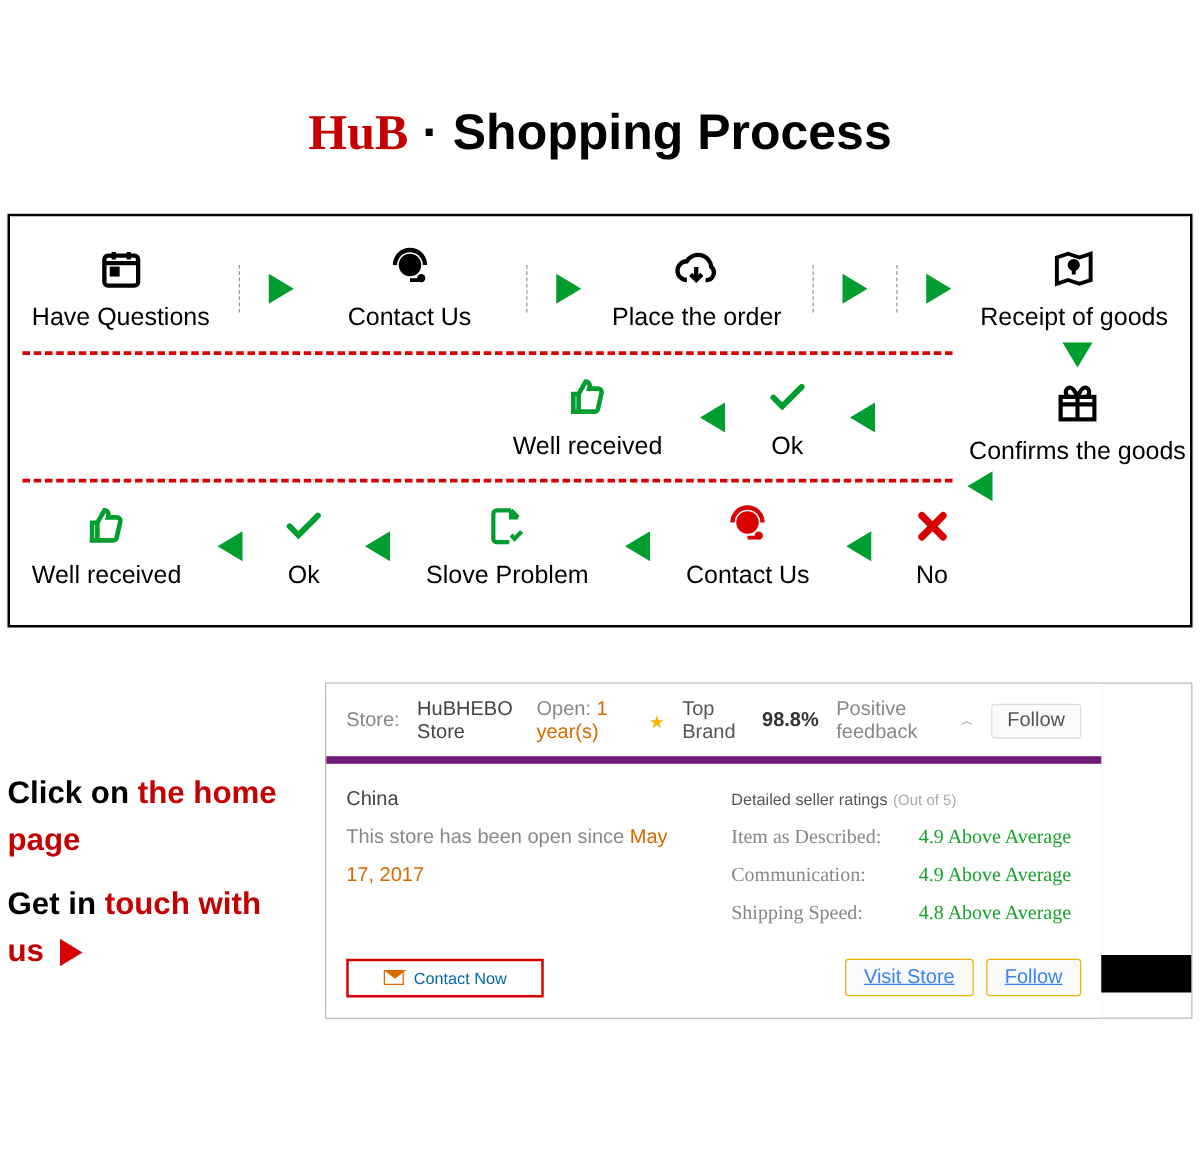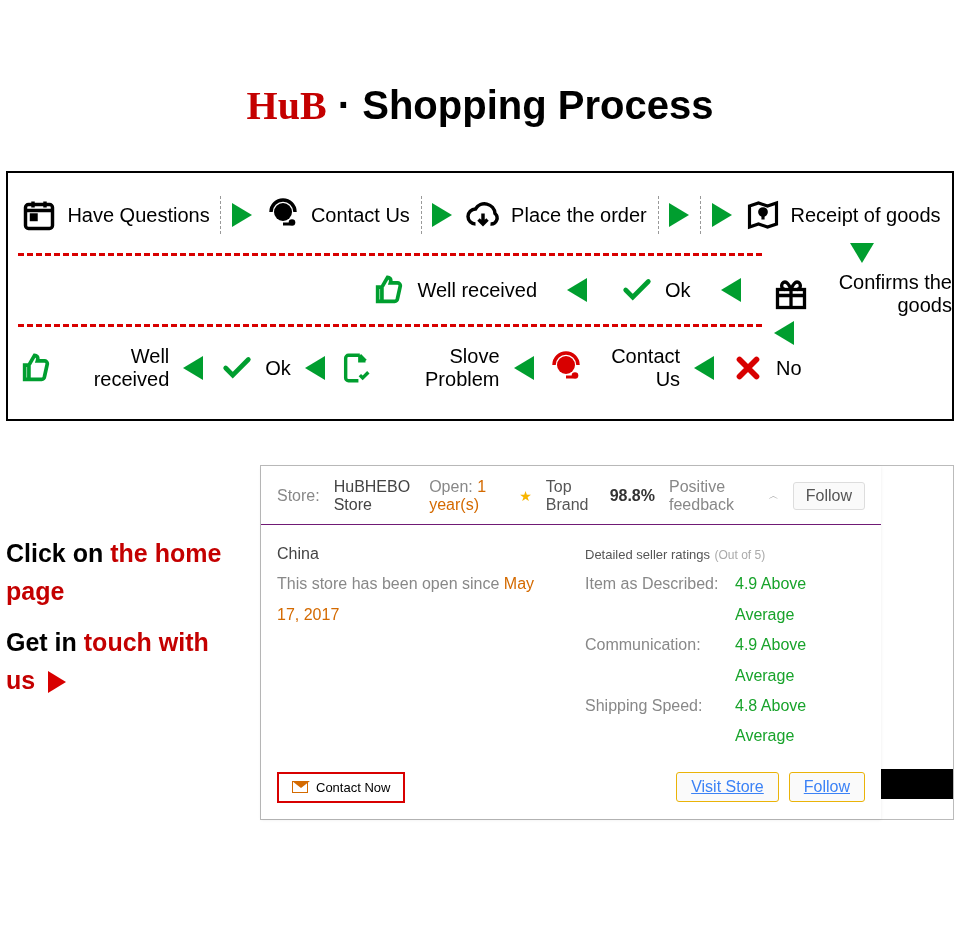--- a/index.html
+++ b/index.html
@@ -1,61 +1,61 @@
 <!DOCTYPE html>
 <html><head>
 <meta charset="utf-8">
 <style>
   * { box-sizing: border-box; margin: 0; padding: 0; }
   body { width: 960px; height: 927px; font-family: Arial, Helvetica, sans-serif; background: #fff; color: #000; }
   .title { text-align: center; font-size: 40px; font-weight: bold; padding: 82px 0 42px 0; }
   .title .red { color: #c40000; font-family: Liberation Serif, serif; }
   .flowbox { border: 2.5px solid #000; margin: 0 6px 44px 6px; padding: 22px 0 28px 0; }
   .row { display: flex; align-items: center; justify-content: space-around; padding: 0 6px; }
-  .step { display: flex; flex-direction: row; align-items: center; gap: 8px; text-align: right; }
+  .step { display: flex; flex-direction: column; align-items: center; gap: 8px; }
   .step .label { font-size: 20px; }
   .arrow-r { width: 0; height: 0; border-top: 12px solid transparent; border-bottom: 12px solid transparent; border-left: 20px solid #009e2f; }
   .arrow-l { width: 0; height: 0; border-top: 12px solid transparent; border-bottom: 12px solid transparent; border-right: 20px solid #009e2f; }
   .arrow-d { width: 0; height: 0; border-left: 12px solid transparent; border-right: 12px solid transparent; border-top: 20px solid #009e2f; margin: 8px 0; }
   .dashed { border-top: 3px dashed #d80000; margin: 14px 10px; }
   .icon { width: 40px; height: 40px; display: flex; align-items: center; justify-content: center; }
   .sep { height: 38px; border-left: 1px dashed #999; }
   .row1 .step { min-width: 140px; }
   .row2, .row3 { justify-content: flex-start; gap: 14px; padding: 0 10px; }
   .row2 .step, .row3 .step { min-width: auto; }
   .rightcol { display: flex; flex-direction: column; align-items: center; }
   .row2wrap { display: flex; align-items: center; }
   .leftblock { flex: 1; }
 
   
   .bottom { display: flex; gap: 24px; padding: 0 6px; }
   .tips { width: 230px; padding-top: 70px; font-size: 25px; font-weight: bold; line-height: 1.5; }
   .tips .red { color: #c40000; }
   .tips-arrow { display: inline-block; width: 0; height: 0; border-top: 11px solid transparent; border-bottom: 11px solid transparent; border-left: 18px solid #d80000; vertical-align: middle; margin-left: 6px; }
-  .panel-top { display: flex; align-items: center; gap: 14px; padding: 12px 16px 10px 16px; border-bottom: 1px solid #701a75; color: #555; }
+  .panel-top { display: flex; align-items: center; gap: 14px; padding: 12px 16px 10px 16px; border-bottom: 6px solid #701a75; color: #555; }
   .panel-top .lbl { color: #888; }
   .panel-top .open { color: #888; }
   .panel-top .open b { color: #d46a00; font-weight: normal; }
   .panel-top .star { color: #f7b500; font-size: 14px; }
   .panel-top .pct { color: #333; font-weight: bold; }
   .panel-top .chev { color: #888; font-size: 10px; }
   .panel-top .follow { margin-left: auto; color: #555; background: #fafafa; border: 1px solid #ddd; padding: 4px 12px; border-radius: 3px; }
   .panel-body { display: flex; padding: 14px 16px 10px 16px; gap: 28px; }
   .pb-left { flex: 1; color: #888; line-height: 1.9; }
   .pb-left .sno { color: #d46a00; }
   .pb-left .china { color: #444; }
   .pb-left .since b { color: #d46a00; font-weight: normal; }
   .pb-right { flex: 1; color: #888; line-height: 1.9; }
   .pb-right h4 { color: #555; font-size: 13px; font-weight: normal; display: inline; }
   .pb-right .sub { color: #aaa; font-size: 12px; }
-  .rating-row { display: flex; }
+  .rating-row { display: flex; font-family: Liberation Serif, serif; }
   .rating-row .k { flex: 1; }
   .rating-row .v { color: #18a32b; width: 130px; }
   .panel-foot { display: flex; align-items: center; padding: 10px 16px 16px 16px; gap: 10px; }
-  .contact-now { border: 2.5px solid #d80000; color: #000000; padding: 6px 13px; display: inline-flex; align-items: center; gap: 8px; font-size: 13px; justify-content: flex-end; }
+  .contact-now { border: 2.5px solid #d80000; color: #0369a1; padding: 6px 28px; display: inline-flex; align-items: center; gap: 8px; font-size: 13px; justify-content: flex-end; }
   .contact-now .env { width: 16px; height: 12px; border: 1.5px solid #d46a00; position: relative; }
   .contact-now .env::before { content: ""; position: absolute; top: -1px; left: -1px; right: -1px; height: 0; border-left: 9px solid transparent; border-right: 9px solid transparent; border-top: 7px solid #d46a00; }
   .btn { border: 1px solid #eab308; background: #fafafa; color: #3b82f6; padding: 5px 14px; border-radius: 3px; text-decoration: underline; }
   .panel-foot .spacer { flex: 1; }
   .panel-outerwrap { position: relative; flex: 1; border: 1px solid #bbb; }
   .panel-whitecard { position: relative; background: #fff; z-index: 3; box-shadow: 0 1px 3px rgba(0,0,0,.08); }
   .decor { position: absolute; right: 4px; top: 62px; z-index: 1; font-family: serif; font-size: 40px; letter-spacing: -4px; }
   .blackbar { position: absolute; left: 40px; right: 0; bottom: 20px; height: 30px; background: #000; z-index: 0; }
 
   svg { display: block; }

